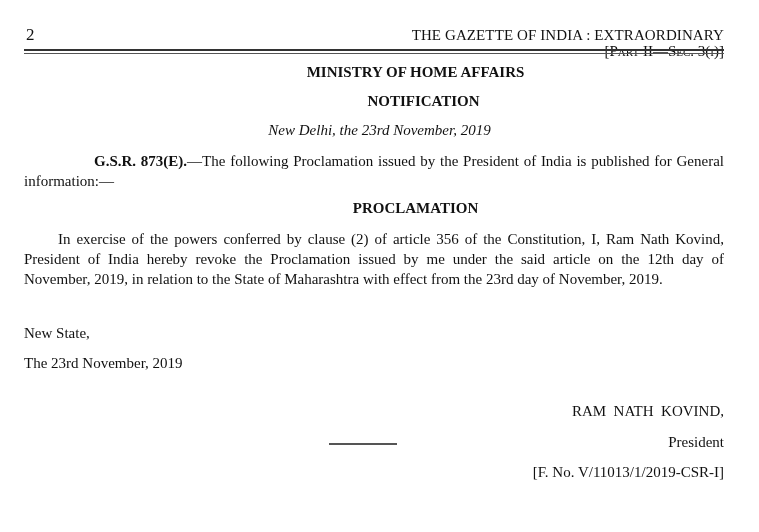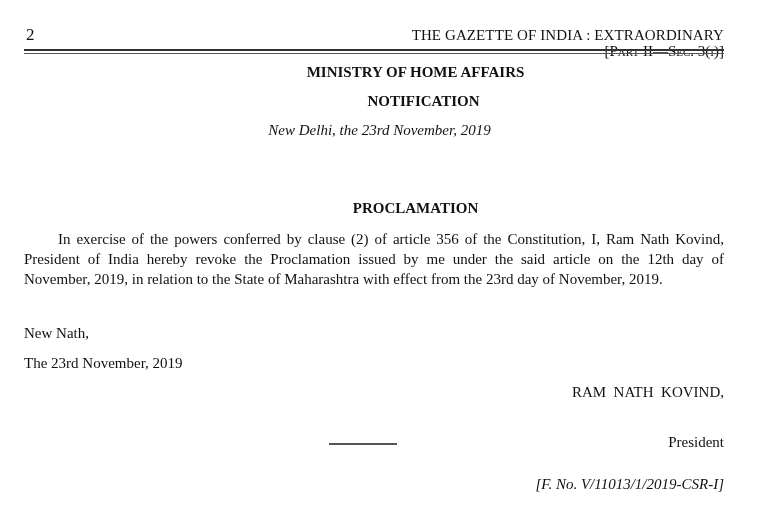--- a/index.html
+++ b/index.html
@@ -120,32 +120,36 @@
     <span class="title">THE GAZETTE OF INDIA : EXTRAORDINARY</span>
     <span class="part">[Part II—Sec. 3(i)]</span>
   </div>
   <div class="rule-double"></div>
   <div class="rule-double-2"></div>
 
   <div class="center-line bold" style="top:62px;">MINISTRY OF HOME AFFAIRS</div>
   <div class="center-line bold" style="top:91px;padding-left:8px;">NOTIFICATION</div>
   <div class="center-line" style="top:120px;font-style:italic;">New Delhi, the 23rd November, 2019</div>
 
+  <div class="para" style="top:151px;">
+    <div class="indent justify-last"><span class="bold">G.S.R. 873(E).</span><span>—The following Proclamation issued by the President of India is published for General</span></div>
+    <div>information:—</div>
+  </div>
 
   <div class="center-line bold" style="top:198px;">PROCLAMATION</div>
 
   <div class="para" style="top:229px;">
     <div class="indent justify-last">In exercise of the powers conferred by clause (2) of article 356 of the Constitution, I, Ram Nath Kovind,</div>
     <div class="justify-last">President of India hereby revoke the Proclamation issued by me under the said article on the 12th day of</div>
     <div>November, 2019, in relation to the State of Maharashtra with effect from the 23rd day of November, 2019.</div>
   </div>
 
-  <div class="left-line" style="top:323px;">New Nath,</div>
+  <div class="left-line" style="top:323px;">New State,</div>
   <div class="left-line" style="top:353px;text-align:center;">The 23rd November, 2019</div>
 
-  <div class="right-line" style="top:382px; white-space:pre;margin-left:8px;">RAM  NATH  KOVIND,</div>
+  <div class="right-line" style="top:401px; white-space:pre;margin-left:8px;">RAM  NATH  KOVIND,</div>
   <div class="right-line" style="top:432px;">President</div>
 
   <div class="sep"></div>
 
-  <div class="right-line" style="top:474px;font-style:italic;">[F. No. V/11013/1/2019-CSR-I]</div>
+  <div class="right-line" style="top:462px;">[F. No. V/11013/1/2019-CSR-I]</div>
 
 </div>
 
 </body></html>

